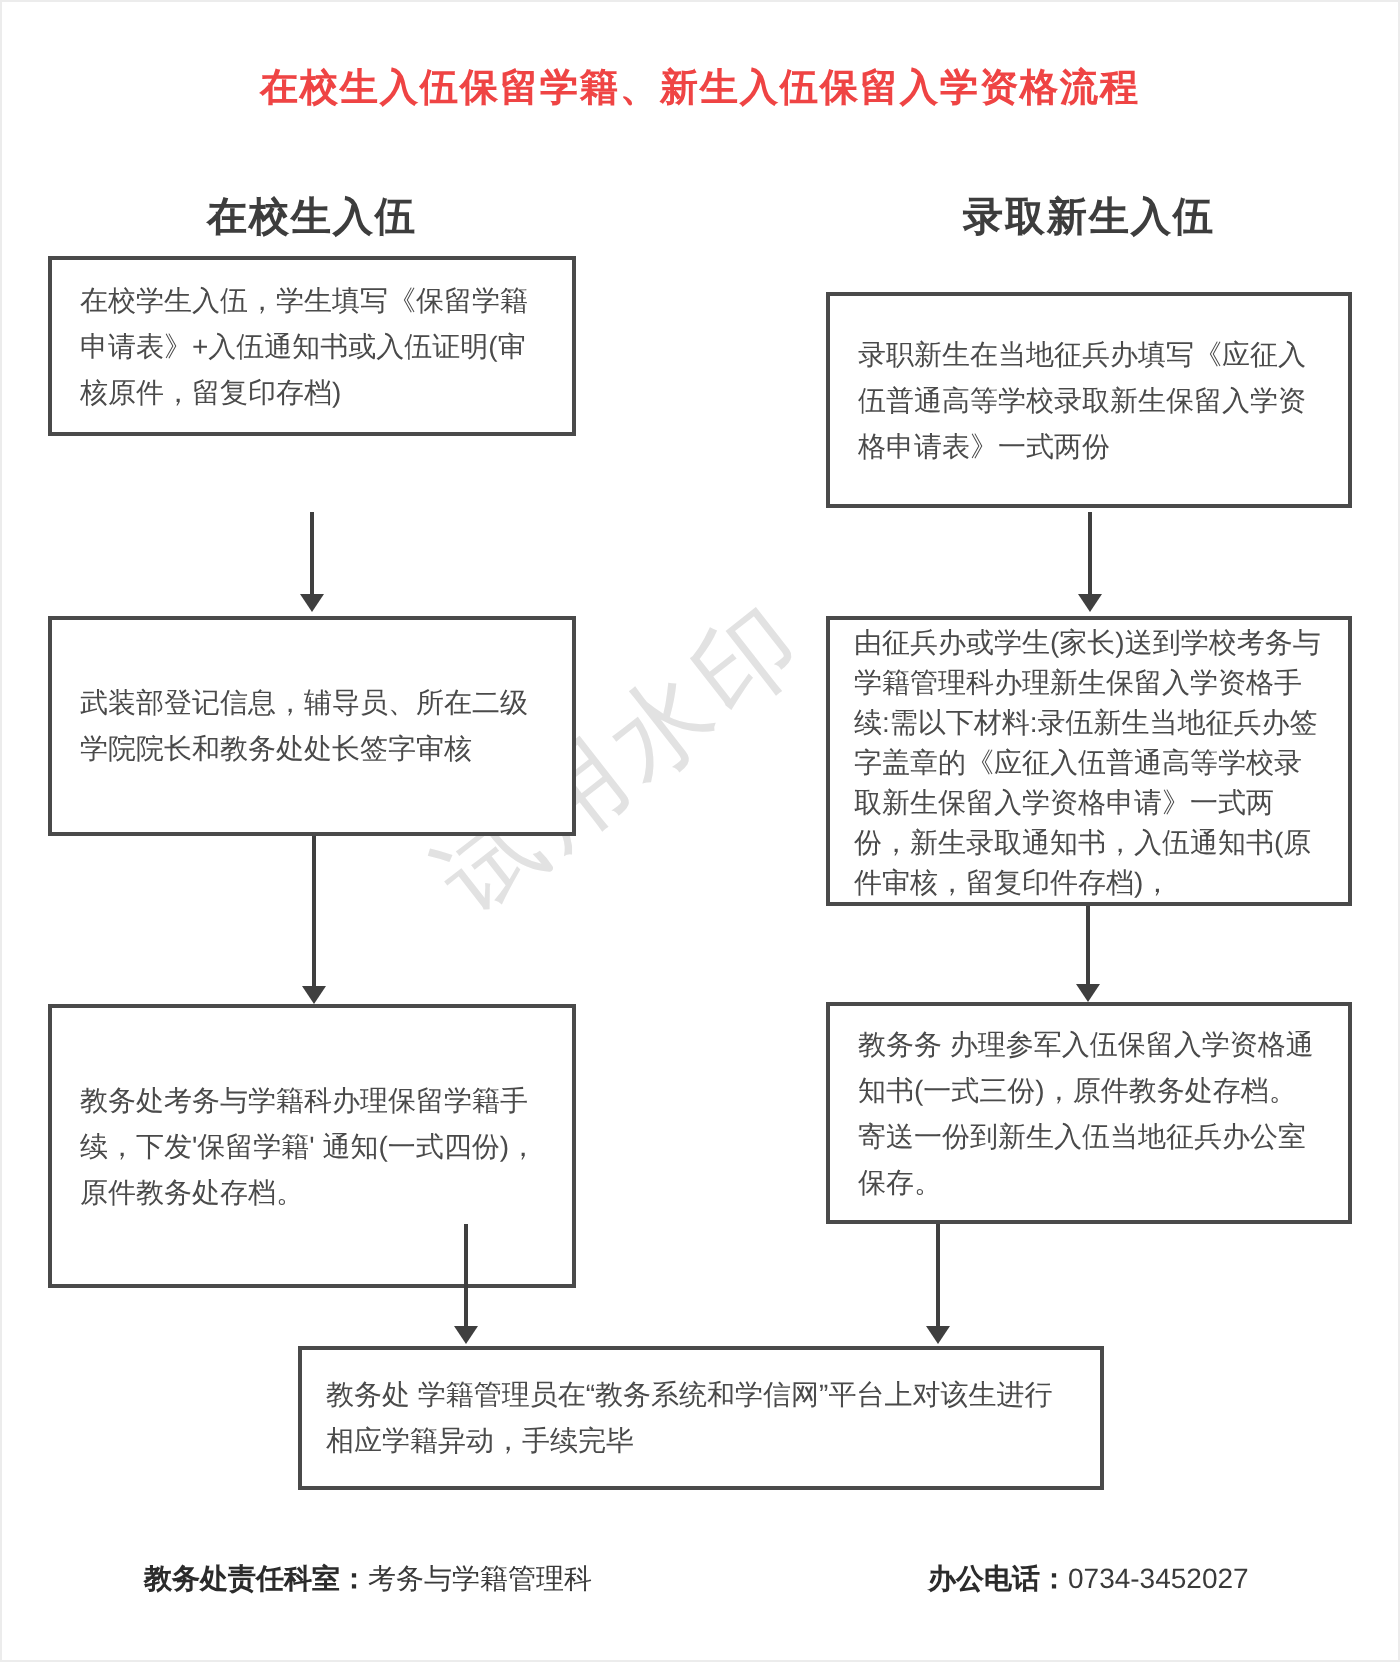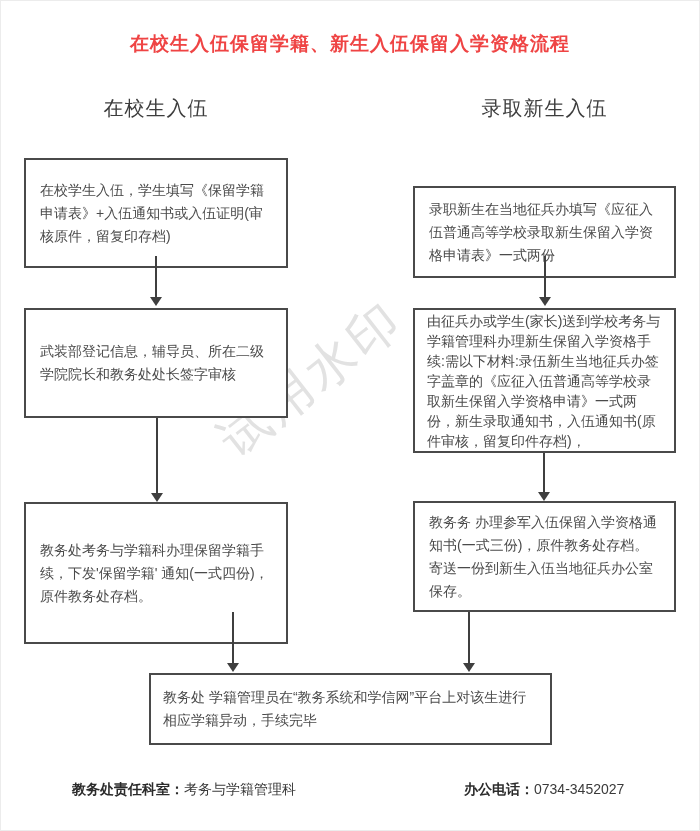--- a/index.html
+++ b/index.html
@@ -34,43 +34,44 @@
     color:#ef4444;
     letter-spacing:1px;
   }
   .col-header{
     position:absolute;
     top:94px;
     text-align:center;
     font-size:20px;
     color:#3d3d3d;
     letter-spacing:1px;
+    font-weight:bold;
   }
   .col-header.left{left:23px;width:264px;}
   .col-header.right{left:412px;width:263px;}
   .box{
     position:absolute;
     box-sizing:border-box;
     border:2px solid #4a4a4a;
     background:#fff;
     display:flex;
     align-items:center;
     padding:6px 14px;
     font-size:14px;
     line-height:23px;
     color:#4a4a4a;
     text-align:left;
     word-break:break-all;
     overflow:hidden;
   }
   .box.dense{line-height:20px;padding:4px 12px;}
-  .box.b-l1{left:23px;top:157px;width:264px;height:110px;}
+  .box.b-l1{left:23px;top:127px;width:264px;height:90px;}
   .box.b-l2{left:23px;top:307px;width:264px;height:110px;}
   .box.b-l3{left:23px;top:501px;width:264px;height:142px;}
-  .box.b-r1{left:412px;top:145px;width:263px;height:92px;margin-top:40px;}
+  .box.b-r1{left:412px;top:145px;width:263px;height:108px;}
   .box.b-r2{left:412px;top:307px;width:263px;height:145px;}
   .box.b-r3{left:412px;top:500px;width:263px;height:111px;}
   .box.b-final{left:148px;top:672px;width:403px;height:72px;padding:6px 12px;}
   .aline{position:absolute;width:2px;background:#3f3f3f;}
   .ahead{
     position:absolute;width:0;height:0;
     border-left:6px solid transparent;
     border-right:6px solid transparent;
     border-top:9px solid #3f3f3f;
   }

